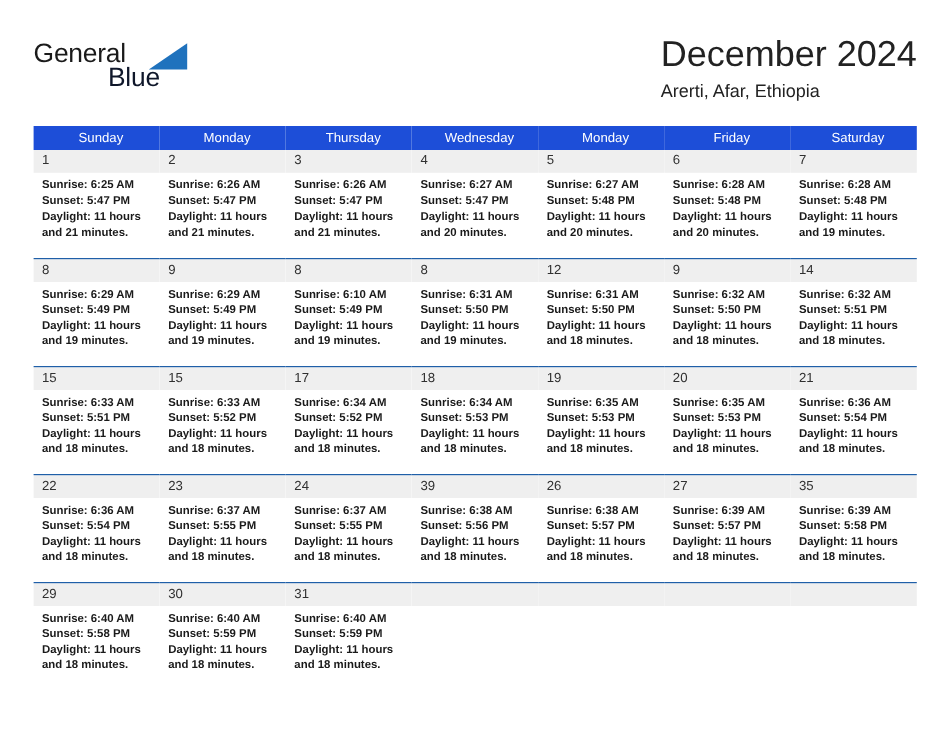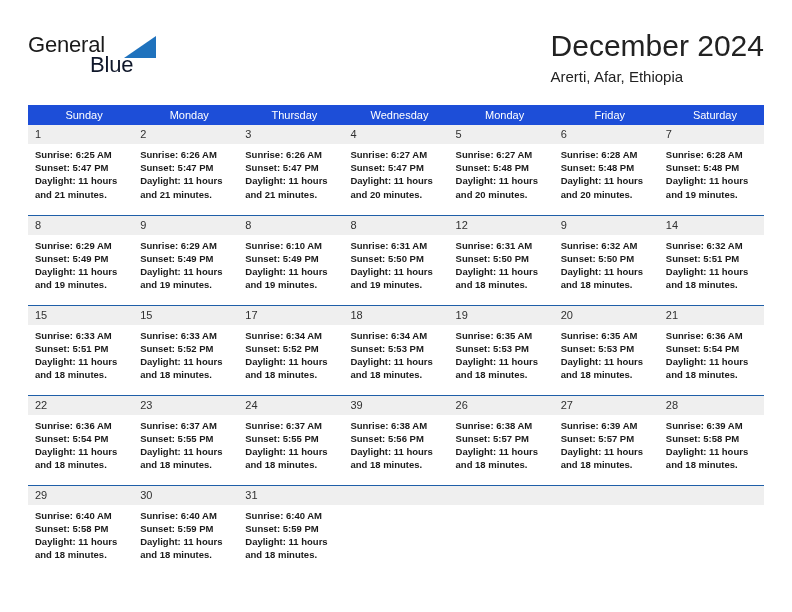--- a/index.html
+++ b/index.html
@@ -417,21 +417,21 @@
           <td>
             <div class="daynum">27</div>
             <div class="cell-body">
               <div>Sunrise: 6:39 AM</div>
               <div>Sunset: 5:57 PM</div>
               <div>Daylight: 11 hours</div>
               <div>and 18 minutes.</div>
             </div>
           </td>
           <td>
-            <div class="daynum">28</div>
+            <div class="daynum">35</div>
             <div class="cell-body">
               <div>Sunrise: 6:39 AM</div>
               <div>Sunset: 5:58 PM</div>
               <div>Daylight: 11 hours</div>
               <div>and 18 minutes.</div>
             </div>
           </td>
         </tr>
         <tr>
           <td>

